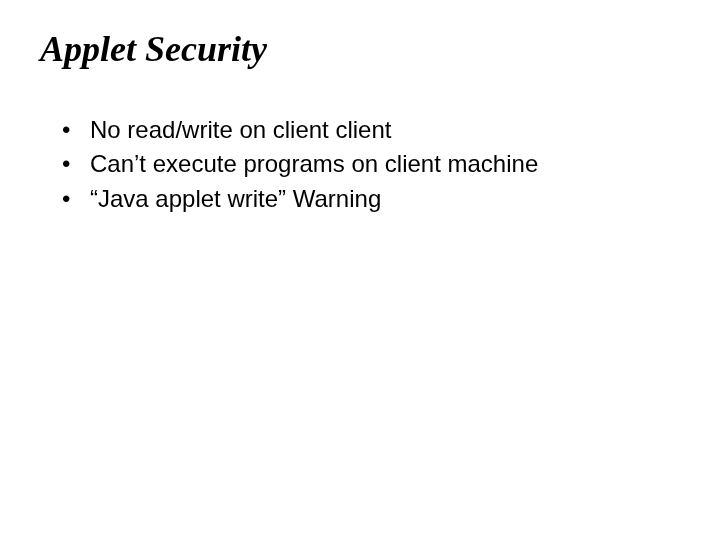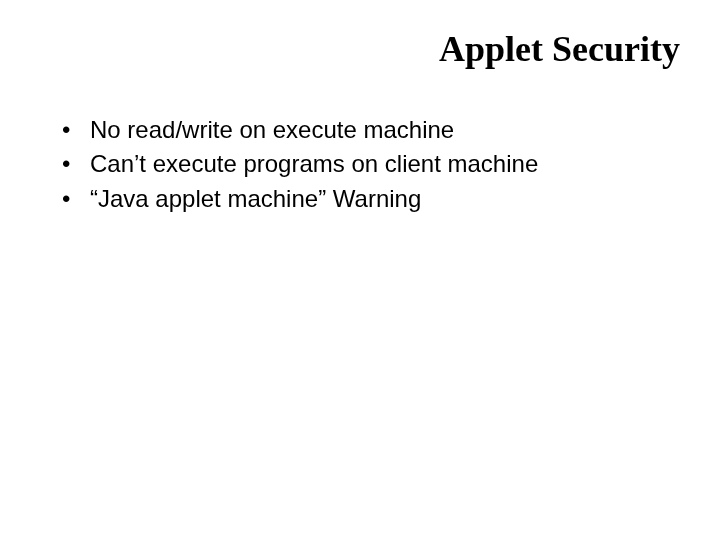--- a/index.html
+++ b/index.html
@@ -17,22 +17,23 @@
     }
     .slide {
       width: 100%;
       height: 100%;
       padding: 28px 40px;
     }
     .title {
       font-family: "Times New Roman", Times, serif;
       font-weight: bold;
       font-size: 36px;
-      text-align: right;
+      text-align: left;
       margin-bottom: 44px;
+      font-style: italic;
     }
     .bullets {
       list-style: none;
       padding-left: 22px;
     }
     .bullets li {
       font-size: 24px;
       line-height: 1.35;
       position: relative;
       padding-left: 28px;
@@ -45,17 +46,17 @@
       top: 0;
       font-size: 24px;
     }
   </style>
 </head>
 <body>
 
 <div class="slide">
   <h1 class="title">Applet Security</h1>
   <ul class="bullets">
-    <li>No read/write on execute machine</li>
+    <li>No read/write on client client</li>
     <li>Can’t execute programs on client machine</li>
-    <li>“Java applet machine” Warning</li>
+    <li>“Java applet write” Warning</li>
   </ul>
 </div>
 
 </body></html>

